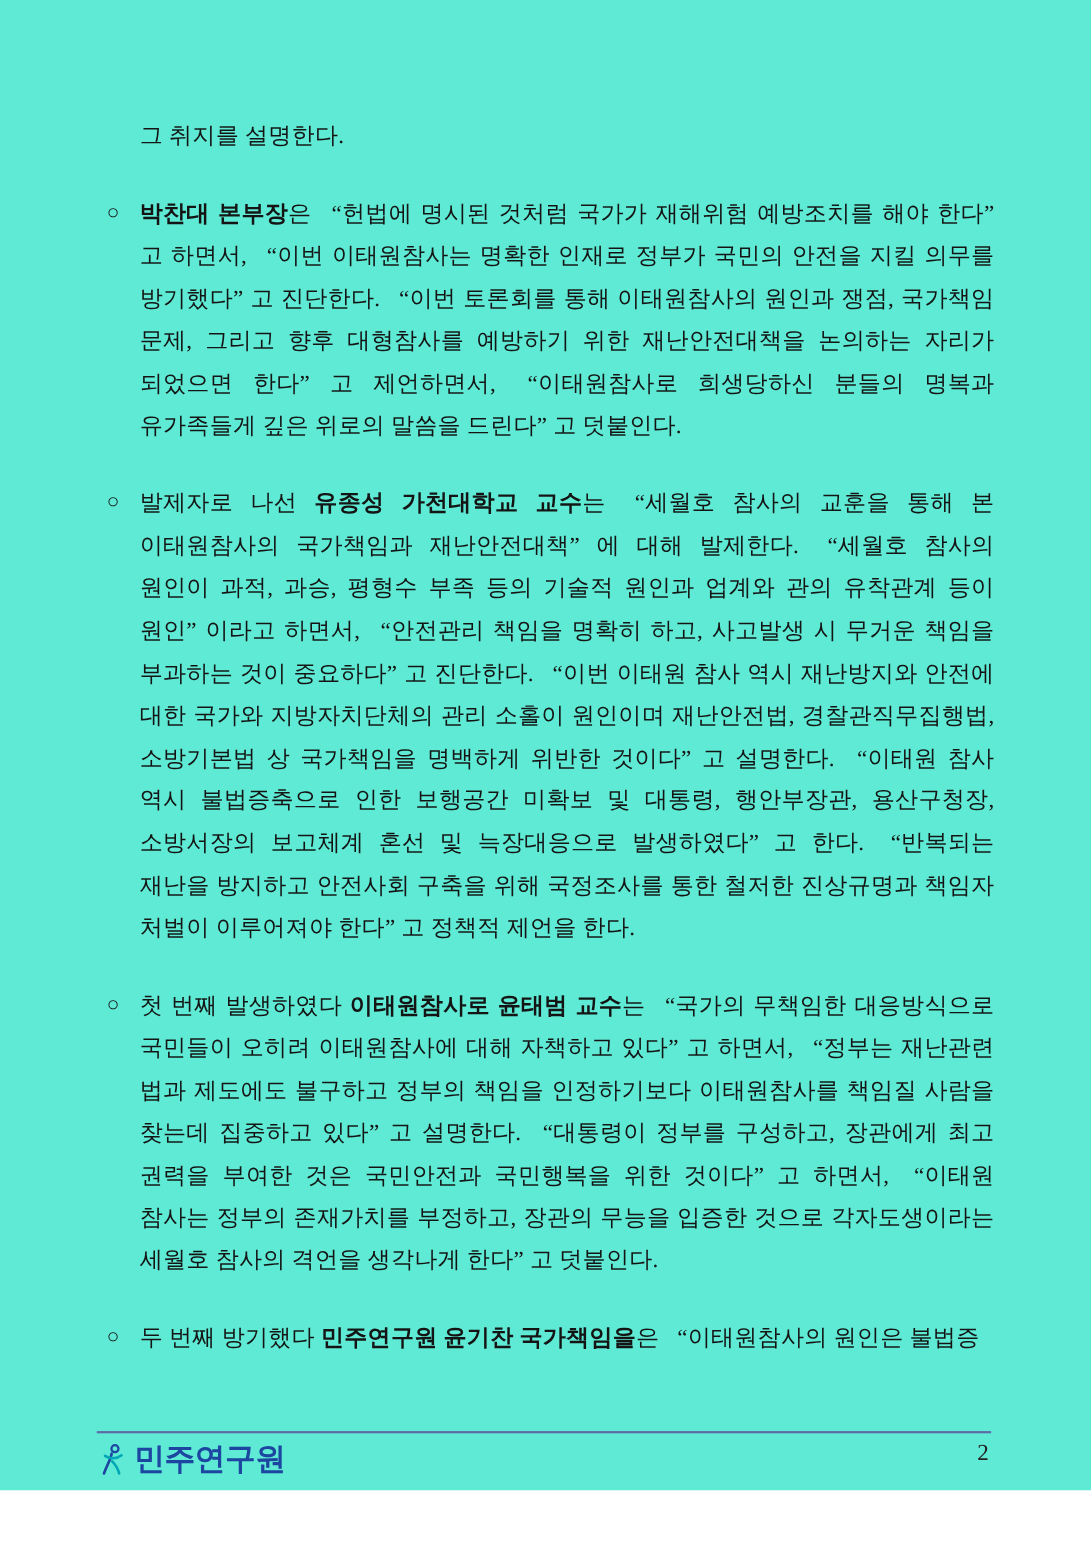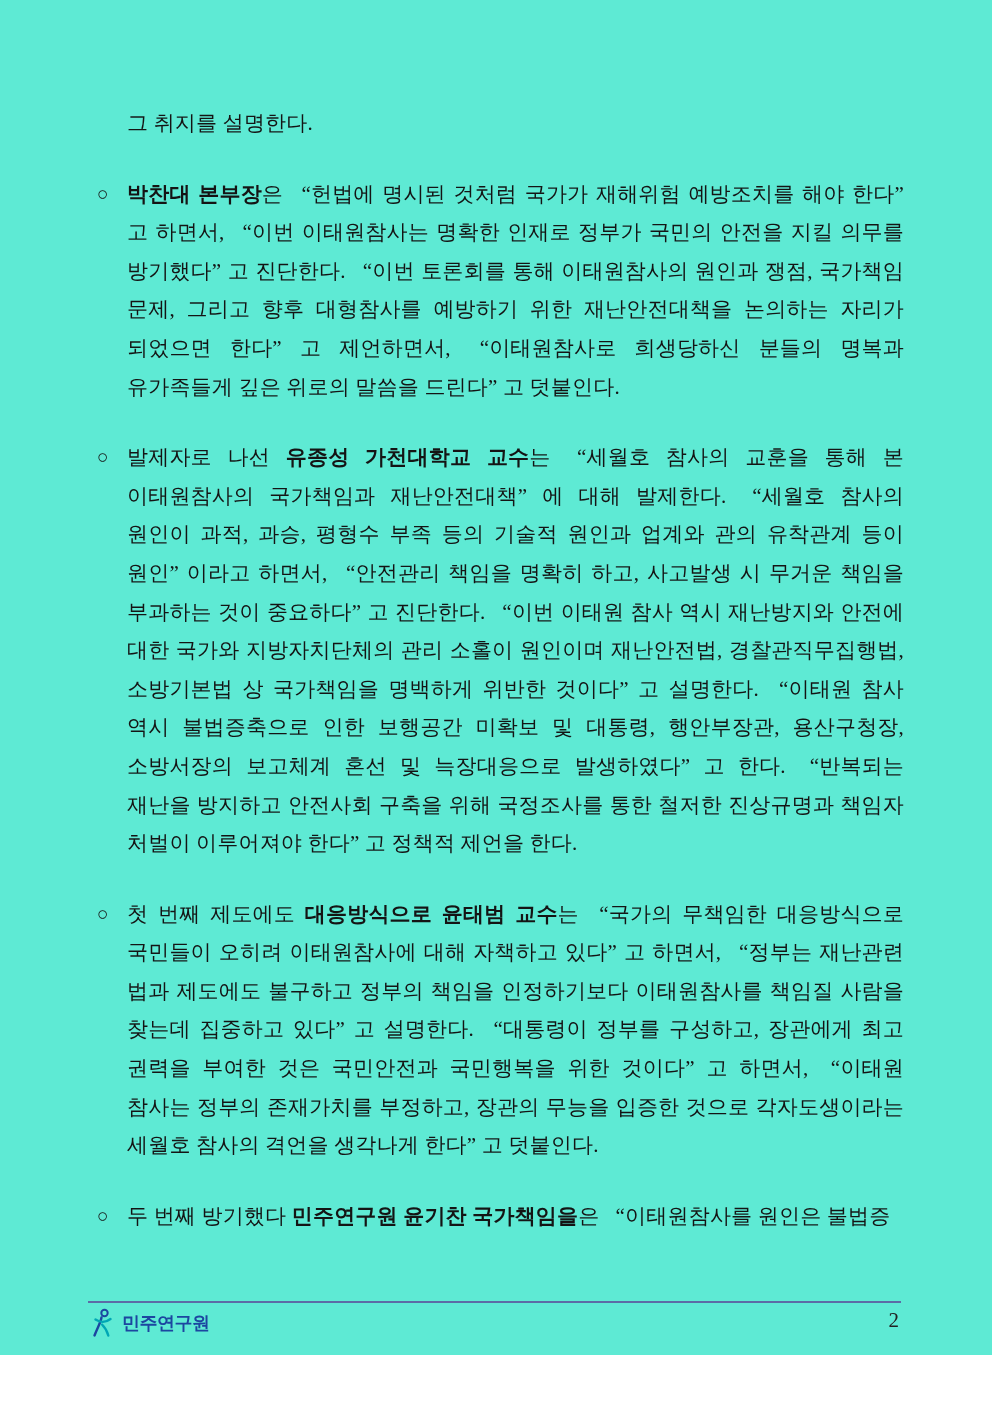--- a/index.html
+++ b/index.html
@@ -65,21 +65,21 @@
     margin-top: 4px;
   }
   .logo {
     display: flex;
     align-items: center;
     gap: 7px;
   }
   .logo-text {
     font-family: "Liberation Sans", "DejaVu Sans", sans-serif;
     font-weight: bold;
-    font-size: 18px;
+    font-size: 28px;
     color: #1c46a0;
     letter-spacing: -0.5px;
   }
   .page-num {
     font-size: 21px;
     color: #222222;
     padding-right: 2px;
     line-height: 26px;
   }
 </style>
@@ -100,26 +100,26 @@
       <div class="ptext"><span></span><span class="b">박찬대 본부장</span><span>은  “헌법에 명시된 것처럼 국가가 재해위험 예방조치를 해야 한다” 고 하면서,  “이번 이태원참사는 명확한 인재로 정부가 국민의 안전을 지킬 의무를 방기했다” 고 진단한다.  “이번 토론회를 통해 이태원참사의 원인과 쟁점, 국가책임 문제, 그리고 향후 대형참사를 예방하기 위한 재난안전대책을 논의하는 자리가 되었으면 한다” 고 제언하면서,  “이태원참사로 희생당하신 분들의 명복과 유가족들게 깊은 위로의 말씀을 드린다” 고 덧붙인다.</span></div>
     </div>
 
     <div class="para">
       <span class="bullet">○</span>
       <div class="ptext"><span>발제자로 나선 </span><span class="b">유종성 가천대학교 교수</span><span>는  “세월호 참사의 교훈을 통해 본 이태원참사의 국가책임과 재난안전대책” 에 대해 발제한다.  “세월호 참사의 원인이 과적, 과승, 평형수 부족 등의 기술적 원인과 업계와 관의 유착관계 등이 원인” 이라고 하면서,  “안전관리 책임을 명확히 하고, 사고발생 시 무거운 책임을 부과하는 것이 중요하다” 고 진단한다.  “이번 이태원 참사 역시 재난방지와 안전에 대한 국가와 지방자치단체의 관리 소홀이 원인이며 재난안전법, 경찰관직무집행법, 소방기본법 상 국가책임을 명백하게 위반한 것이다” 고 설명한다.  “이태원 참사 역시 불법증축으로 인한 보행공간 미확보 및 대통령, 행안부장관, 용산구청장, 소방서장의 보고체계 혼선 및 늑장대응으로 발생하였다” 고 한다.  “반복되는 재난을 방지하고 안전사회 구축을 위해 국정조사를 통한 철저한 진상규명과 책임자 처벌이 이루어져야 한다” 고 정책적 제언을 한다.</span></div>
     </div>
 
     <div class="para">
       <span class="bullet">○</span>
-      <div class="ptext"><span>첫 번째 제도에도 </span><span class="b">대응방식으로 윤태범 교수</span><span>는  “국가의 무책임한 대응방식으로 국민들이 오히려 이태원참사에 대해 자책하고 있다” 고 하면서,  “정부는 재난관련 법과 제도에도 불구하고 정부의 책임을 인정하기보다 이태원참사를 책임질 사람을 찾는데 집중하고 있다” 고 설명한다.  “대통령이 정부를 구성하고, 장관에게 최고 권력을 부여한 것은 국민안전과 국민행복을 위한 것이다” 고 하면서,  “이태원 참사는 정부의 존재가치를 부정하고, 장관의 무능을 입증한 것으로 각자도생이라는 세월호 참사의 격언을 생각나게 한다” 고 덧붙인다.</span></div>
+      <div class="ptext"><span>첫 번째 발생하였다 </span><span class="b">이태원참사로 윤태범 교수</span><span>는  “국가의 무책임한 대응방식으로 국민들이 오히려 이태원참사에 대해 자책하고 있다” 고 하면서,  “정부는 재난관련 법과 제도에도 불구하고 정부의 책임을 인정하기보다 이태원참사를 책임질 사람을 찾는데 집중하고 있다” 고 설명한다.  “대통령이 정부를 구성하고, 장관에게 최고 권력을 부여한 것은 국민안전과 국민행복을 위한 것이다” 고 하면서,  “이태원 참사는 정부의 존재가치를 부정하고, 장관의 무능을 입증한 것으로 각자도생이라는 세월호 참사의 격언을 생각나게 한다” 고 덧붙인다.</span></div>
     </div>
 
     <div class="para">
       <span class="bullet">○</span>
-      <div class="ptext"><span>두 번째 방기했다 </span><span class="b">민주연구원 윤기찬 국가책임을</span><span>은  “이태원참사를 원인은 불법증</span></div>
+      <div class="ptext"><span>두 번째 방기했다 </span><span class="b">민주연구원 윤기찬 국가책임을</span><span>은  “이태원참사의 원인은 불법증</span></div>
     </div>
 
   </main>
 
   <footer class="footer">
     <div class="divider"></div>
     <div class="footer-row">
       <div class="logo">
         <svg width="27" height="31" viewBox="0 0 27 31" aria-hidden="true">
           <g fill="none" stroke-linecap="round">

